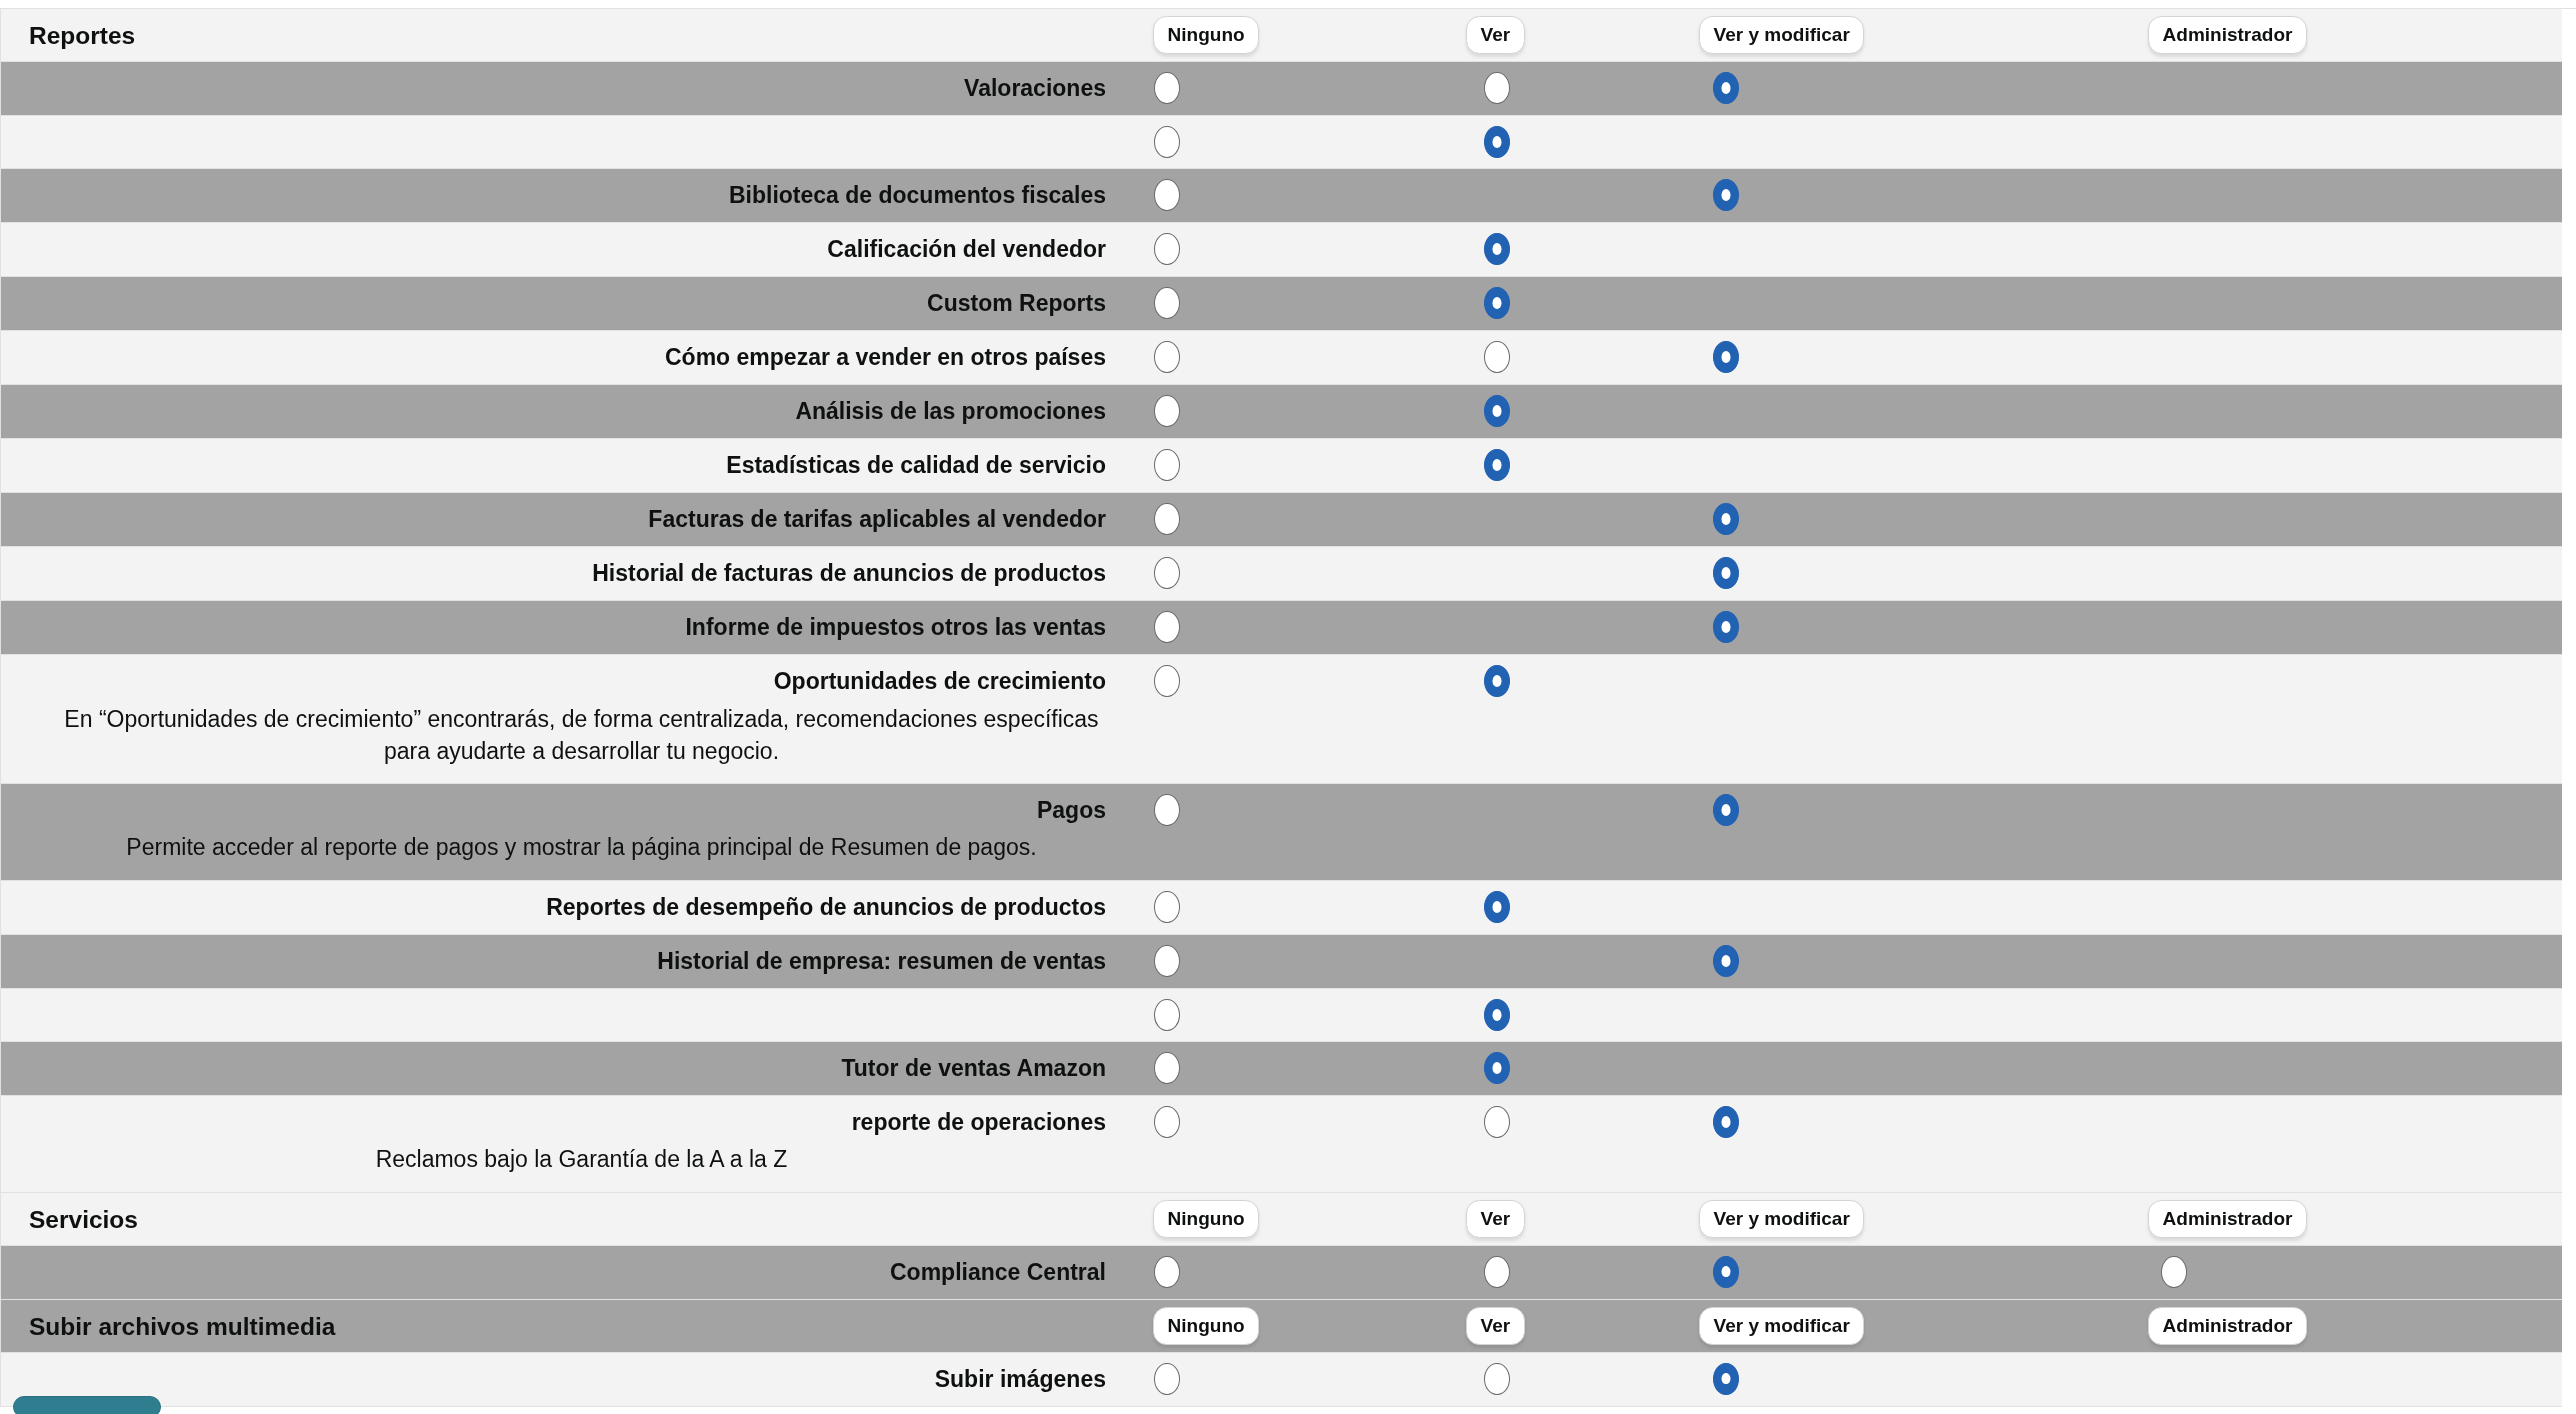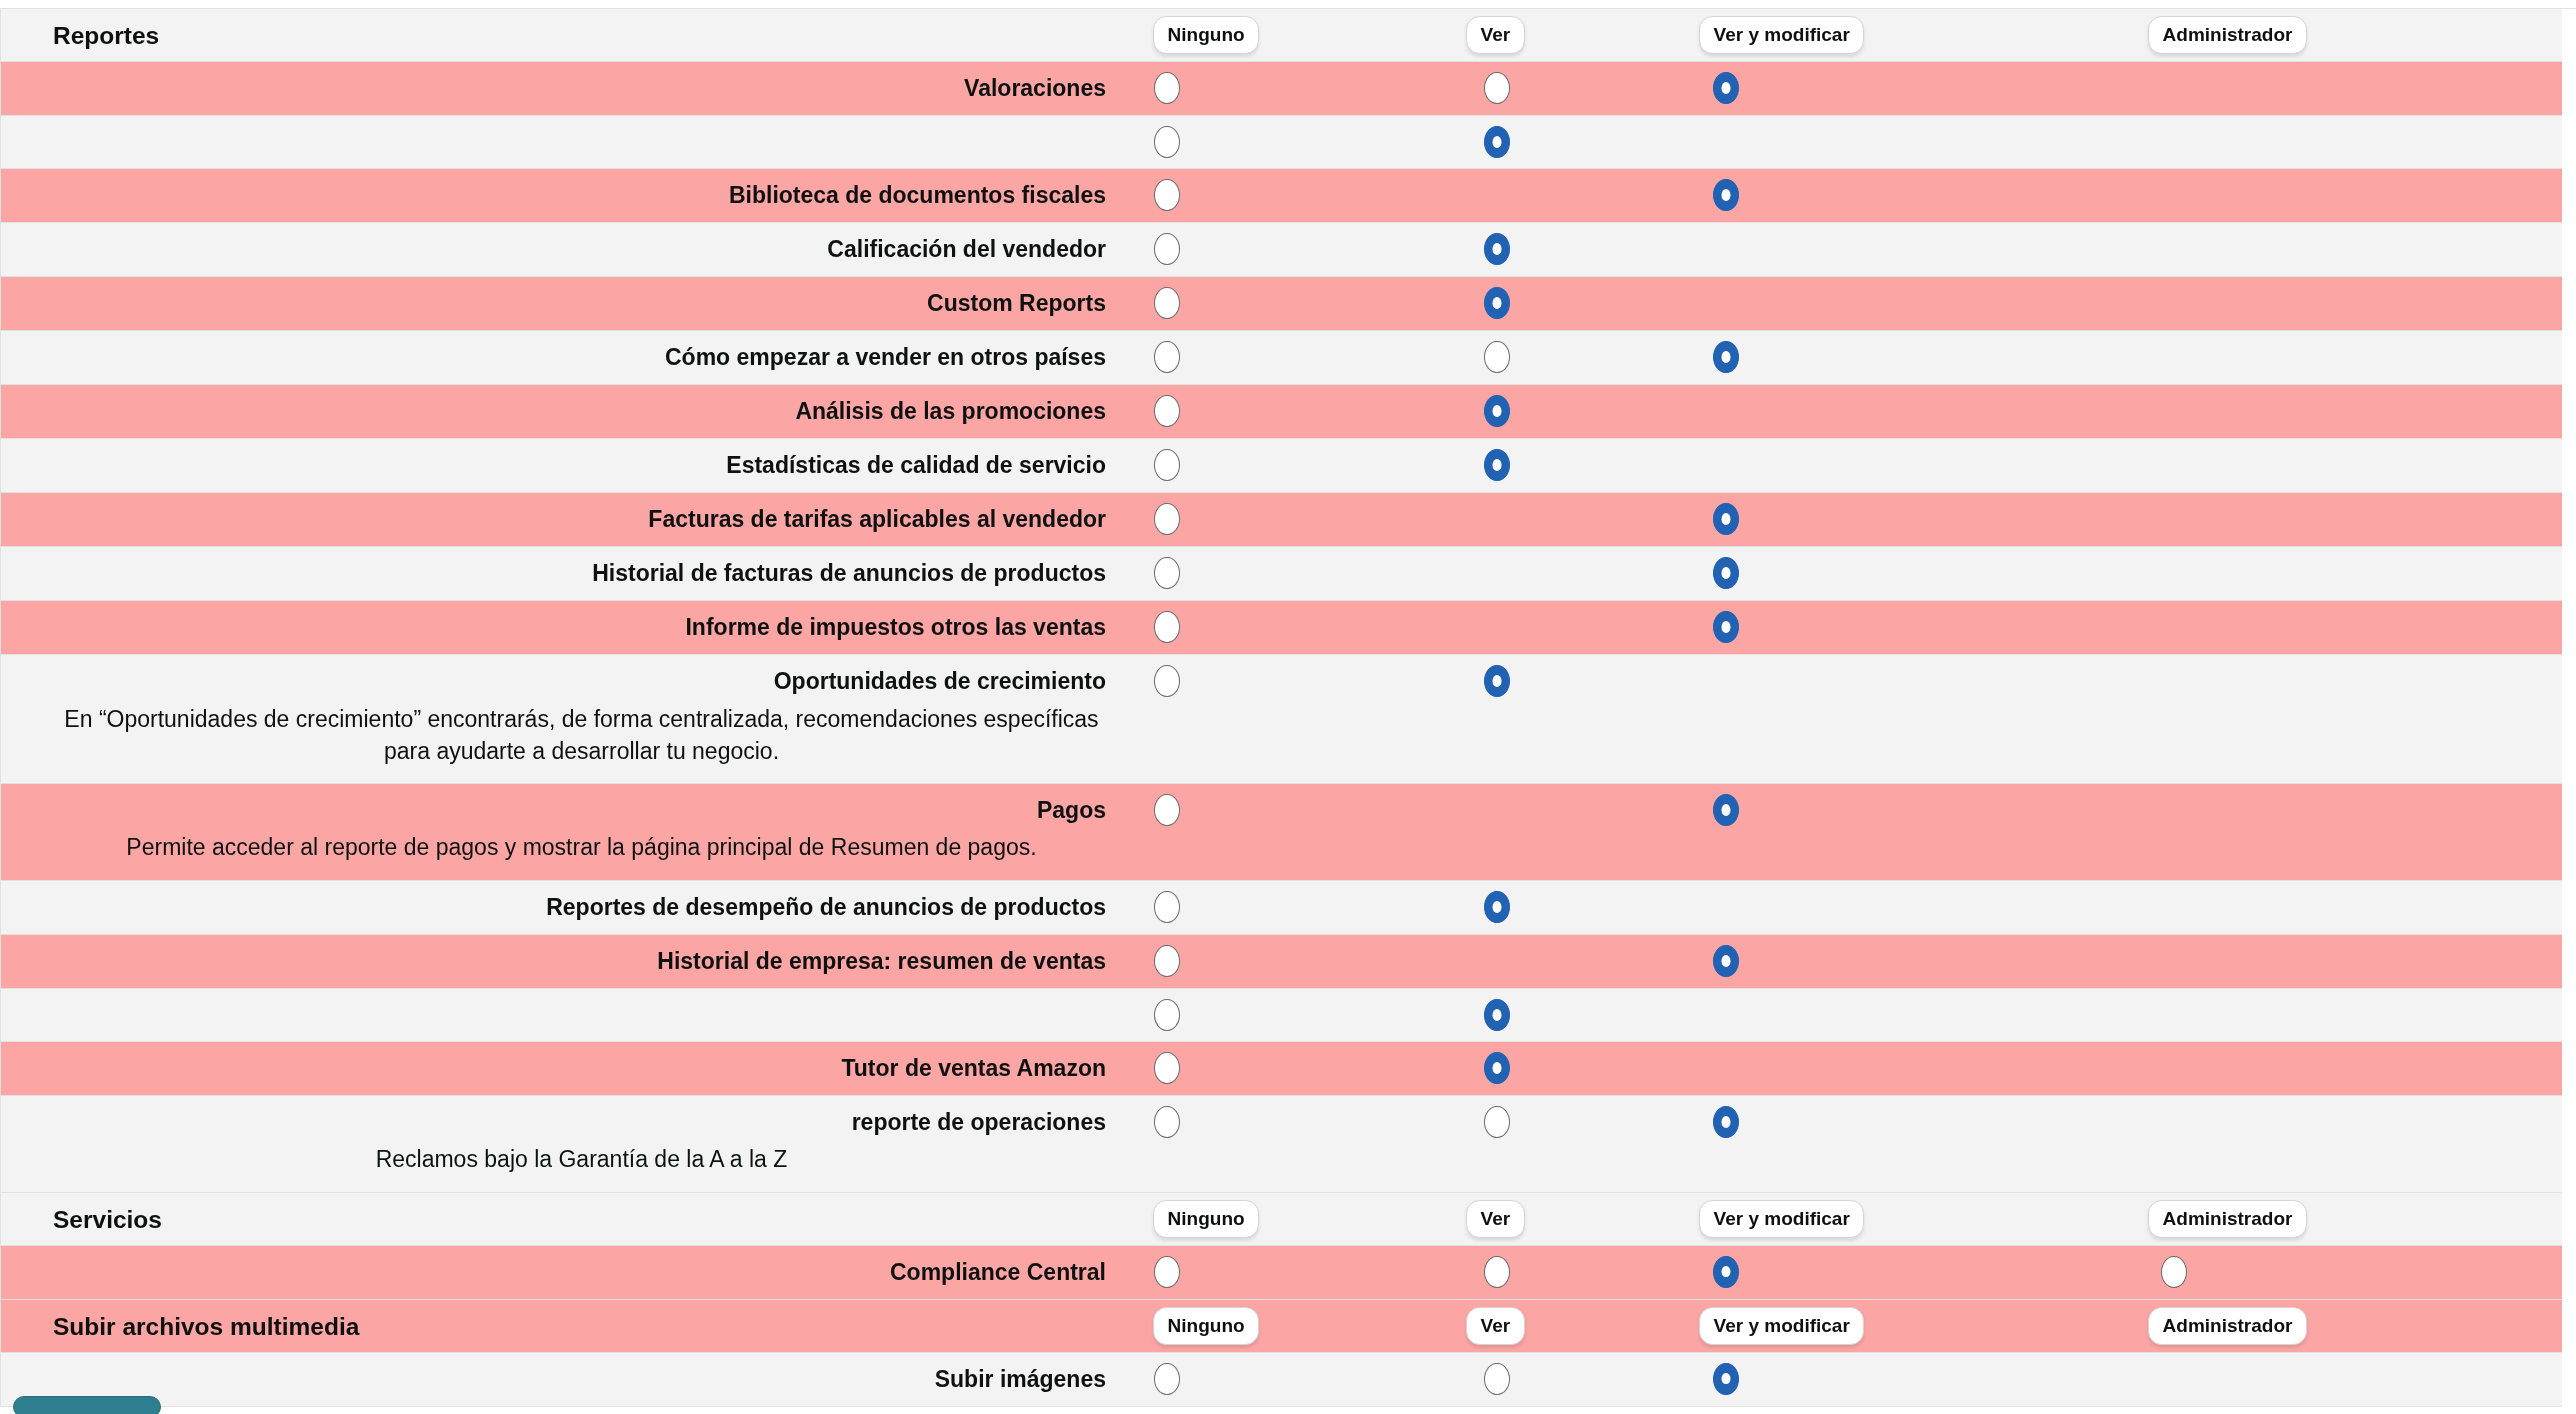--- a/index.html
+++ b/index.html
@@ -4,25 +4,25 @@
 <style>
   :root{
     --shaded:#f3f3f3; --border:#e1e1e1; --text:#0f1111;
     --sel:#2262b3; --teal:#2f7e8f;
   }
   *{box-sizing:border-box;margin:0;padding:0;}
   html,body{width:2576px;height:1414px;overflow:hidden;background:#fff;}
   body{font-family:"Liberation Sans","DejaVu Sans",sans-serif;color:var(--text);}
   .table{position:relative;width:2562px;border-left:0.9px solid var(--border);}
   .top-sliver{height:9px;background:#fff;border-bottom:0.9px solid var(--border);}
-  .row{position:relative;min-height:53px;border-bottom:0.9px solid var(--border);background:#fca5a5;}
+  .row{position:relative;min-height:53px;border-bottom:0.9px solid var(--border);background:#a3a3a3;}
   .row.shaded{background:var(--shaded);}
   .row.header .section-title{
     position:absolute;left:28px;top:0;height:53px;line-height:53px;
-    font-size:24.5px;font-weight:bold;white-space:nowrap;margin-left:24px;
+    font-size:24.5px;font-weight:bold;white-space:nowrap;
   }
   .labelwrap{width:1105px;}
   .labelline{height:53px;display:flex;align-items:center;justify-content:flex-end;}
   .rowlabel{font-size:23px;font-weight:bold;text-align:right;white-space:nowrap;}
   .desc{
     width:1051px;margin-left:55px;padding-bottom:16.4px;margin-top:-5.5px;
     font-size:23px;line-height:32px;text-align:center;
   }
   .pillbtn{
     position:absolute;top:7.3px;height:38px;line-height:36px;

